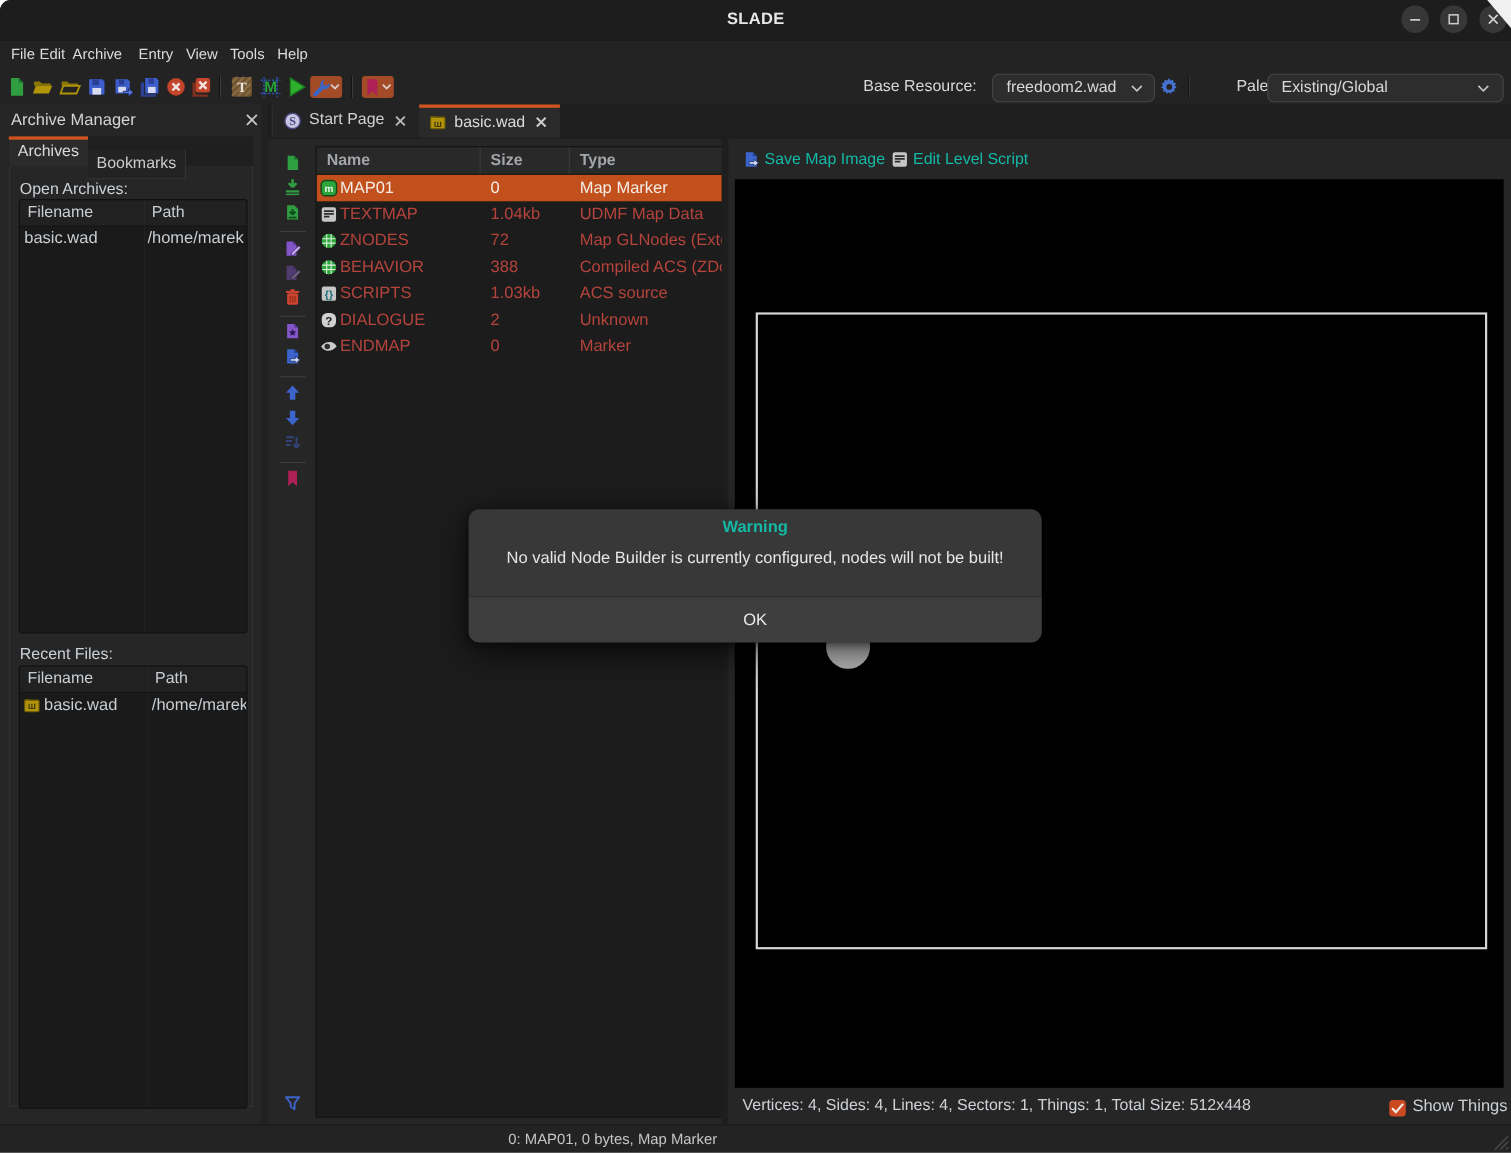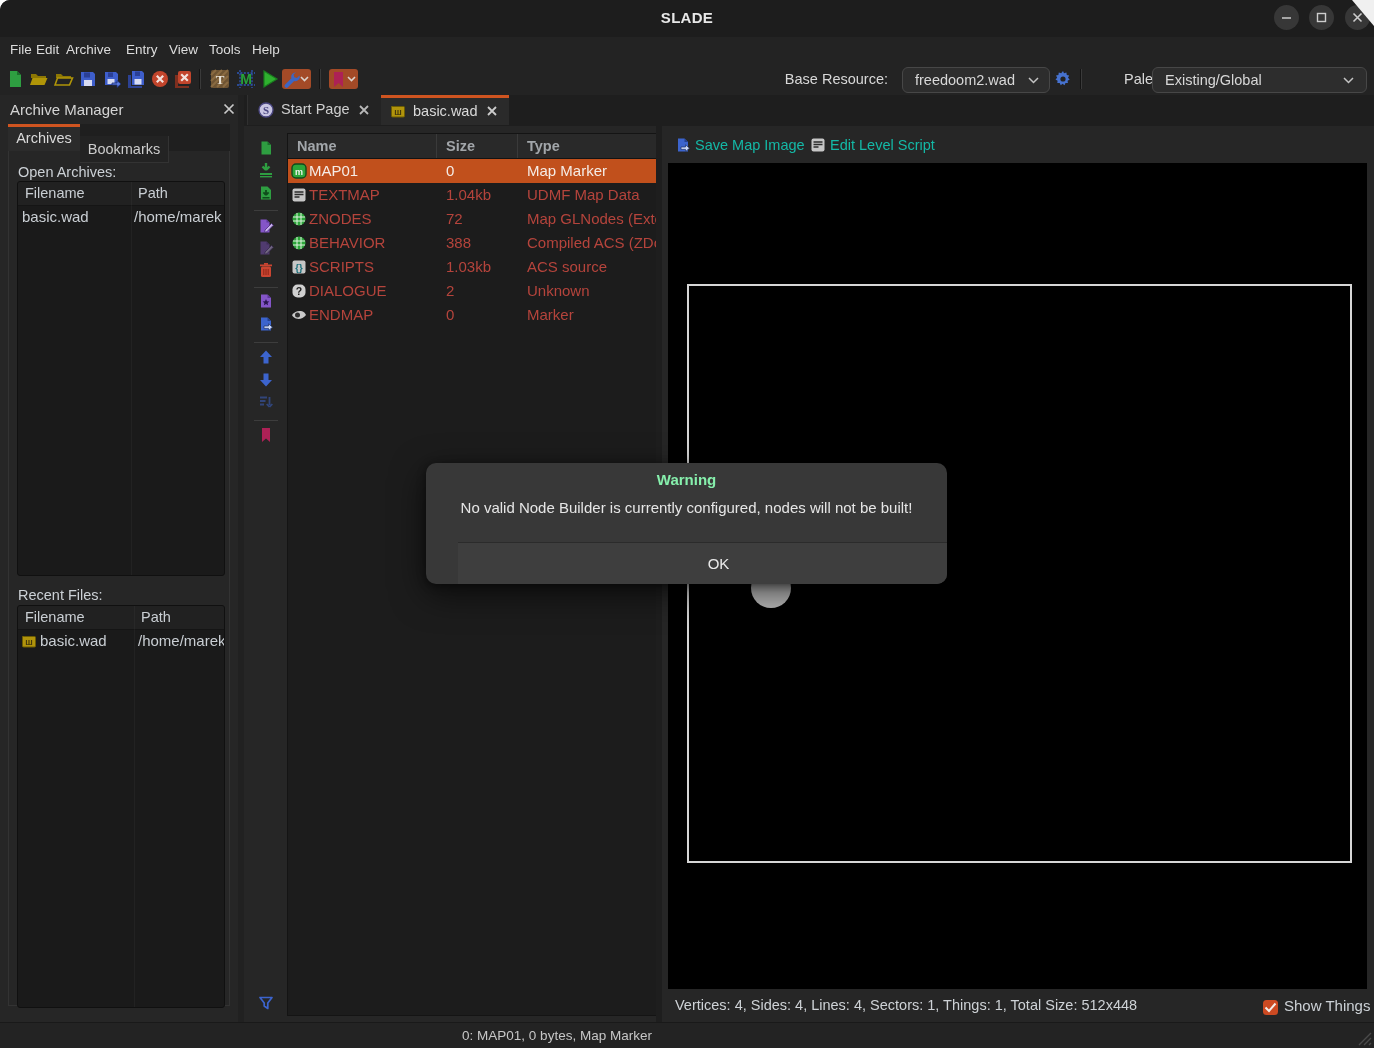--- a/index.html
+++ b/index.html
@@ -110,24 +110,24 @@
 
   
   .statusbar{left:0;top:1022px;width:1374px;height:26px;background:#232323;border-top:1px solid #191919;box-sizing:border-box;}
   .statustext{position:absolute;left:407px;top:0;width:300px;height:25px;line-height:25px;text-align:center;
               color:#c6c6c6;font-size:13.5px;white-space:nowrap;}
   .grip{position:absolute;right:2px;bottom:2px;width:16px;height:16px;}
 
   
   .dialog{left:426px;top:463px;width:521px;height:121px;border-radius:10px;background:#383838;
           box-shadow:0 10px 34px rgba(0,0,0,0.6), 0 2px 8px rgba(0,0,0,0.45);overflow:hidden;}
-  .dlg-title{position:absolute;left:0;top:8px;width:100%;text-align:center;color:#86efac;
+  .dlg-title{position:absolute;left:0;top:8px;width:100%;text-align:center;color:#14b8a6;
              font-size:15px;font-weight:bold;}
   .dlg-msg{position:absolute;left:0;top:36px;width:100%;text-align:center;color:#e6e6e6;font-size:15px;}
-  .dlg-footer{position:absolute;left:0;top:79px;width:100%;height:42px;background:#3e3e3e;border-top:1px solid #2b2b2b;box-sizing:border-box;margin-left:32px;}
+  .dlg-footer{position:absolute;left:0;top:79px;width:100%;height:42px;background:#3e3e3e;border-top:1px solid #2b2b2b;box-sizing:border-box;}
   .dlg-ok{position:absolute;left:0;top:0;width:100%;height:42px;line-height:41px;text-align:center;
           color:#eaeaea;font-size:15px;}
 
   
   .cursor{left:1344px;top:0;width:30px;height:28px;}
 </style>
 </head>
 <body>
 
 <div class="win">

